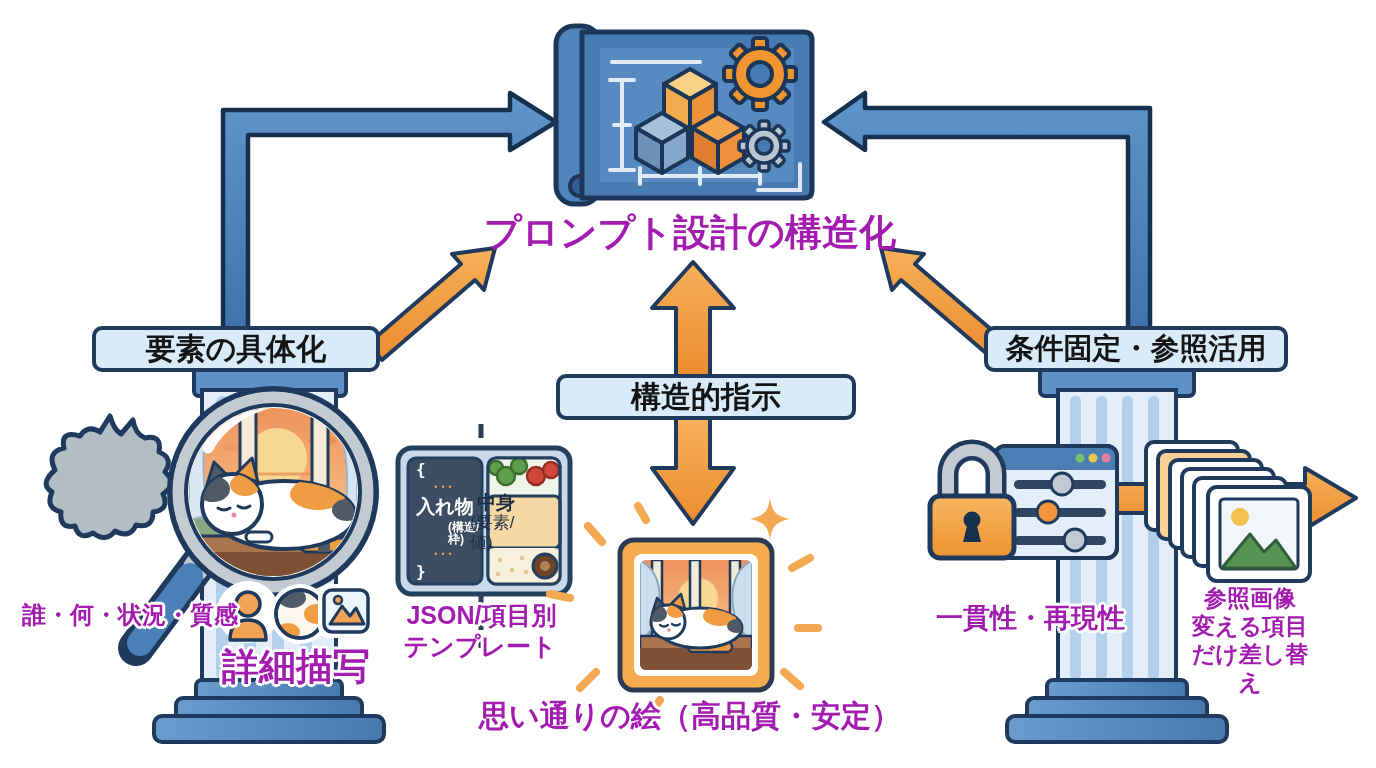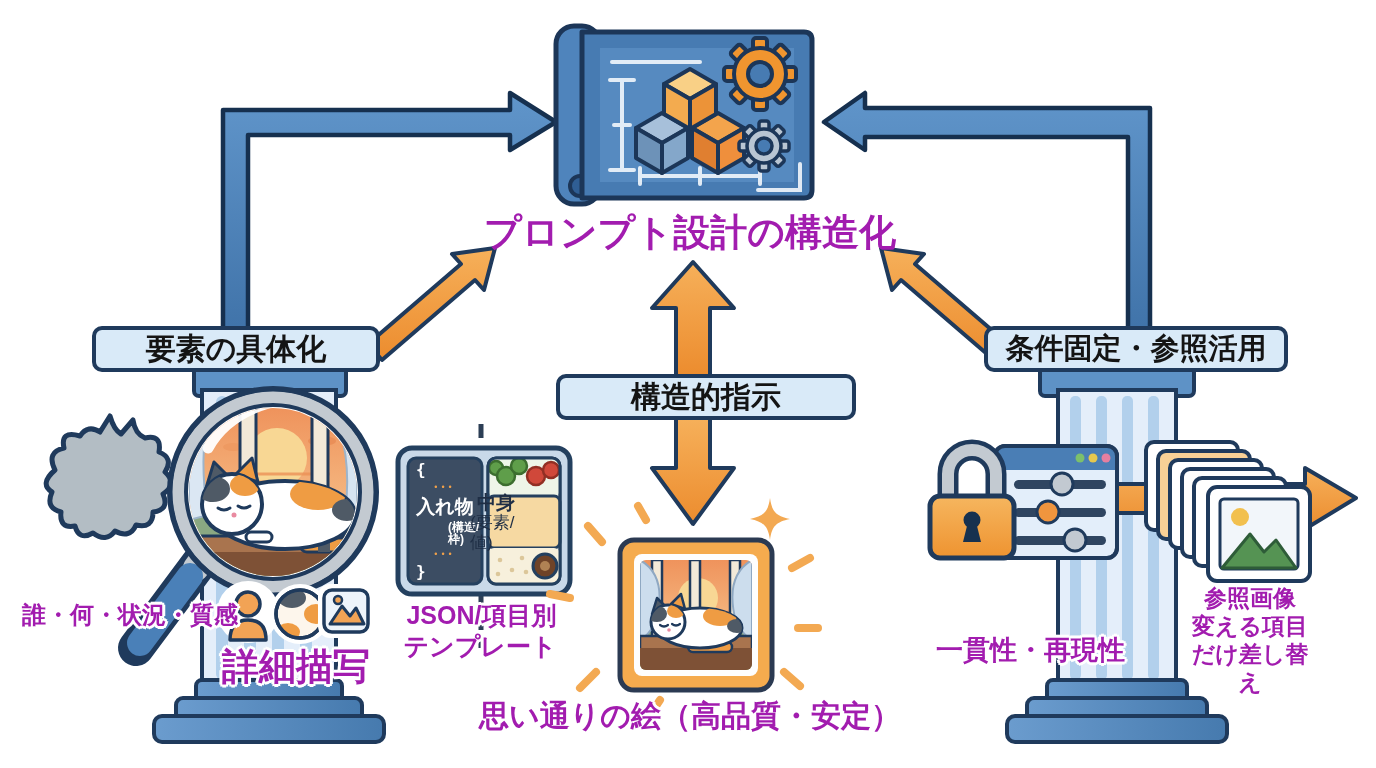--- a/index.html
+++ b/index.html
@@ -388,17 +388,17 @@
 </div>
 <div class="bento-mid">
   <span class="big">中身</span>
   <span class="sub">(要素/値)</span>
 </div>
 
 <div class="txt halo" style="left:480px;top:600px;transform:translateX(-50%);font-size:25px;text-align:right;">JSON/項目別
 テンプレート</div>
 <div class="txt halo" style="left:690px;top:698px;transform:translateX(-50%);font-size:30px;">思い通りの絵（高品質・安定）</div>
 
-<div class="txt halo" style="left:936px;top:634px;font-size:27px;">一貫性・再現性</div>
+<div class="txt halo" style="left:936px;top:602px;font-size:27px;">一貫性・再現性</div>
 <div class="txt halo" style="left:1250px;top:584px;transform:translateX(-50%);font-size:23px;text-align:center;">参照画像
 変える項目だけ差し替え</div>
 
 </div>
 
 </body></html>

